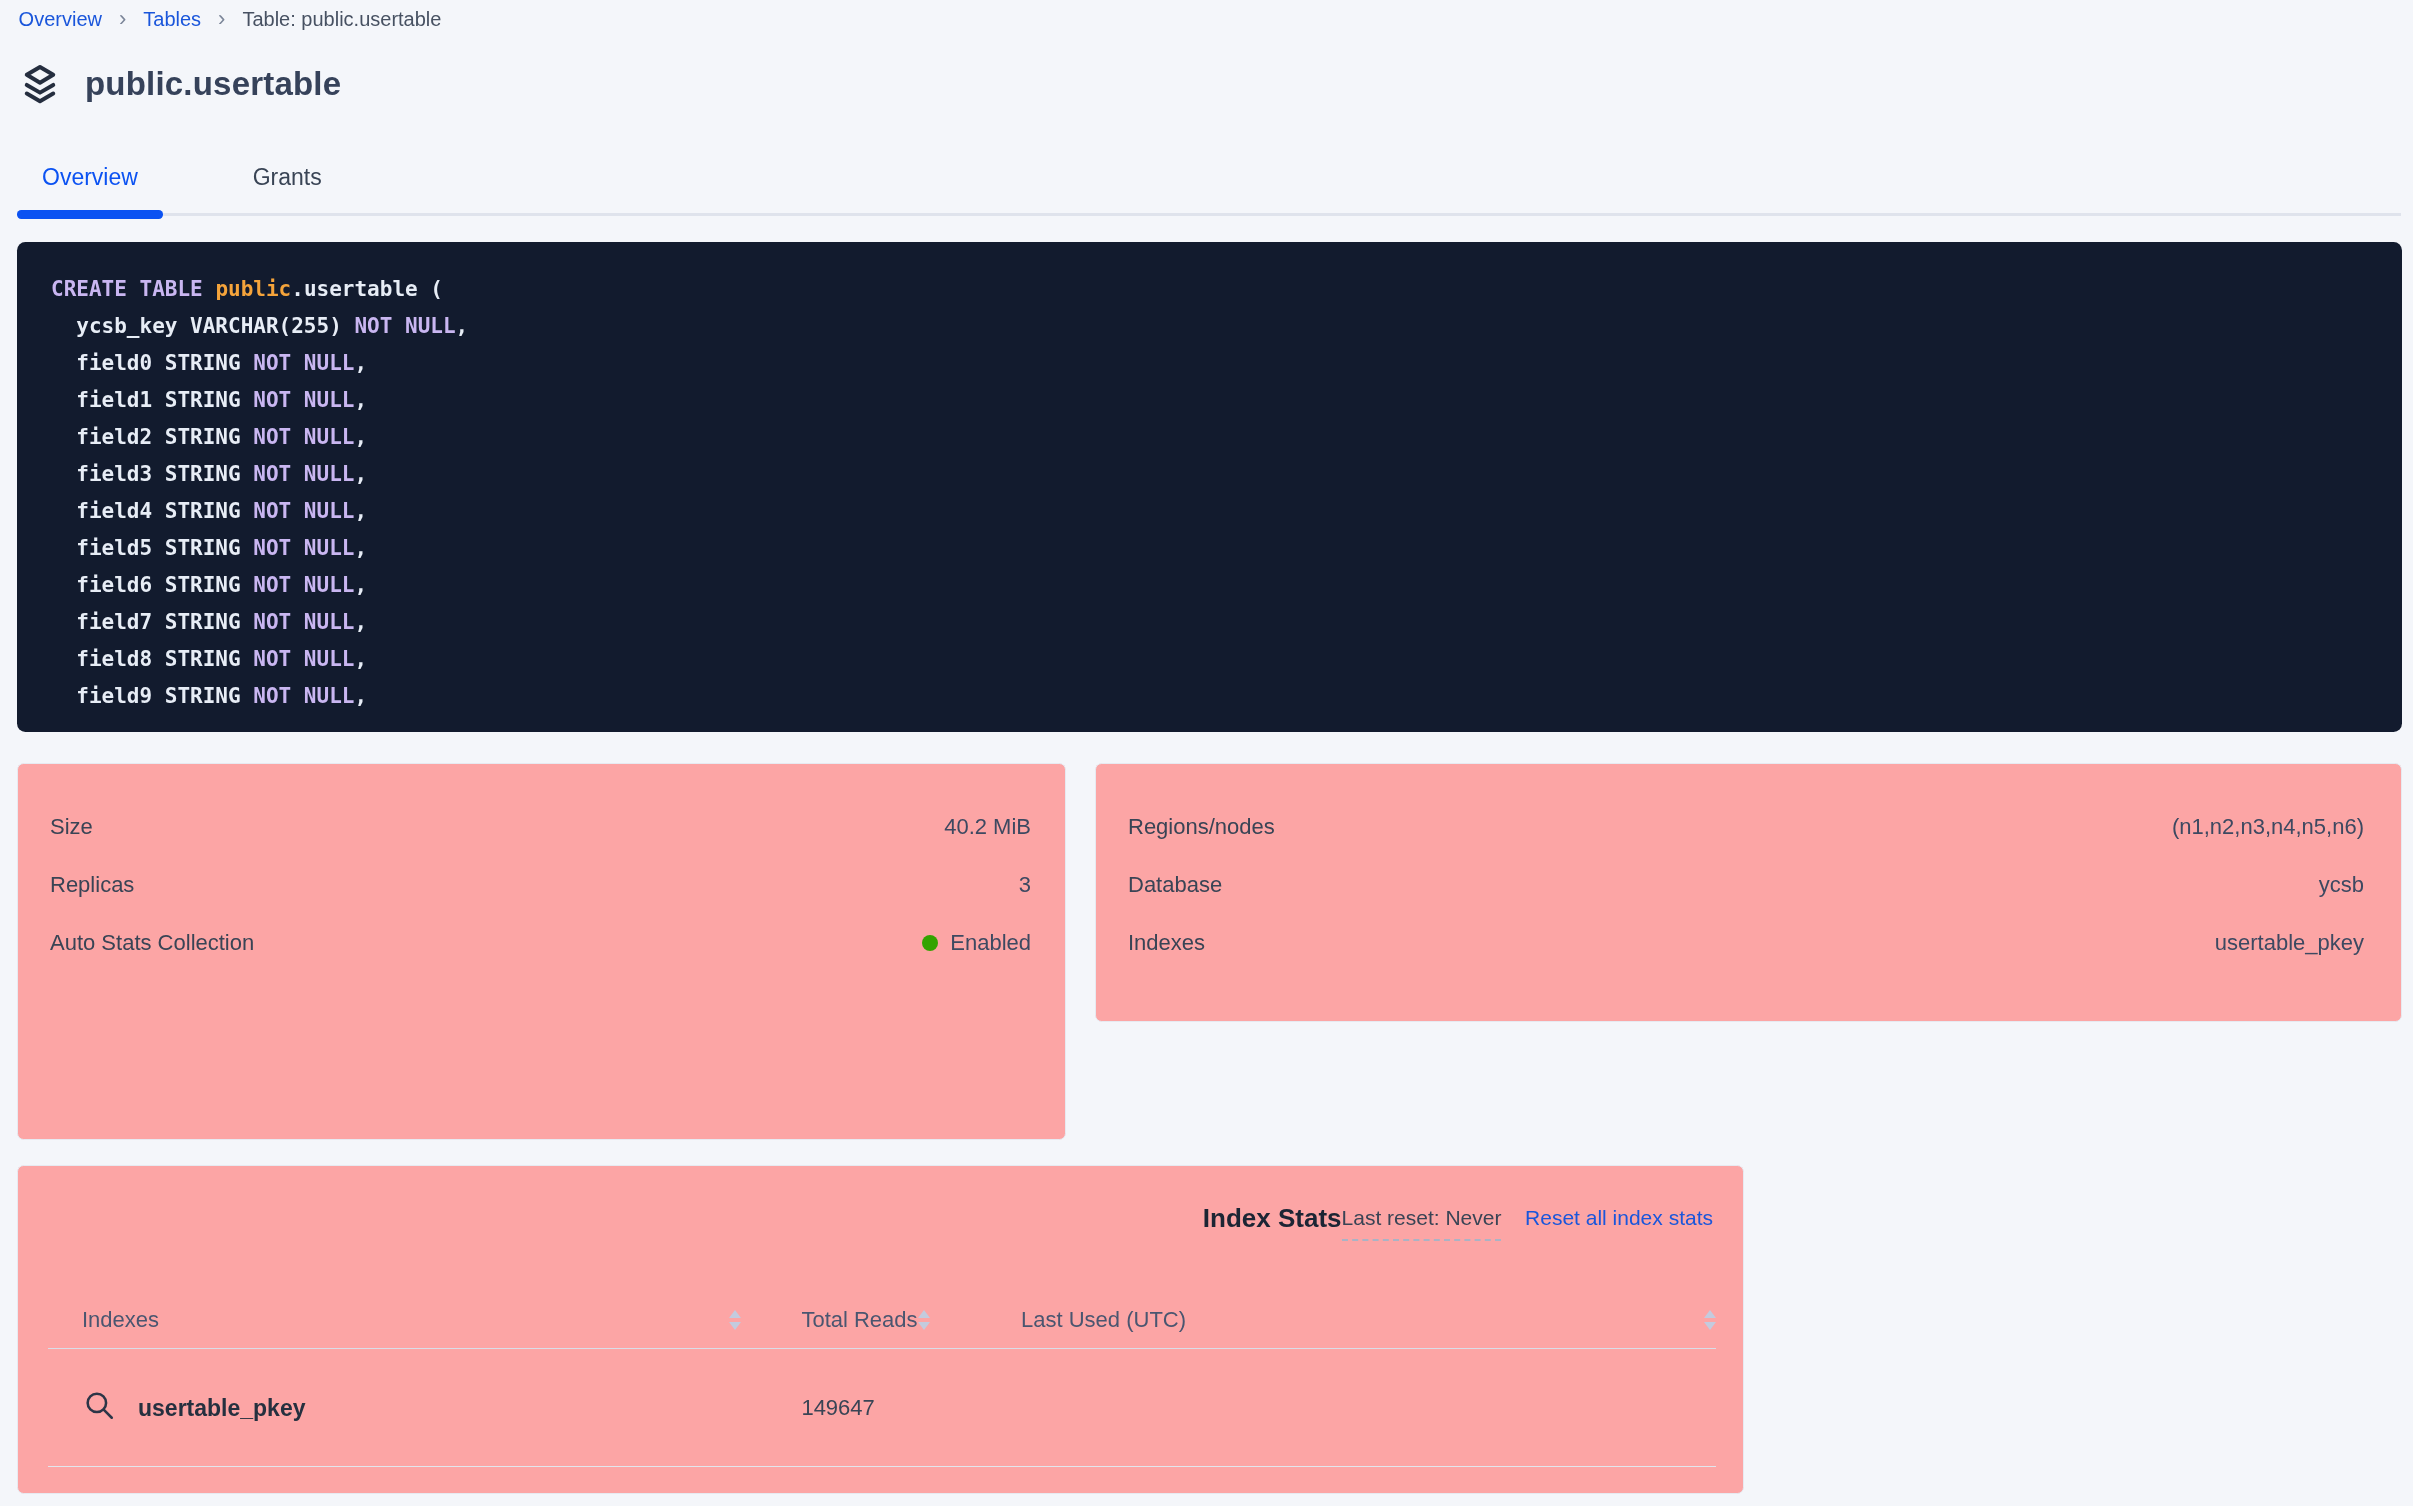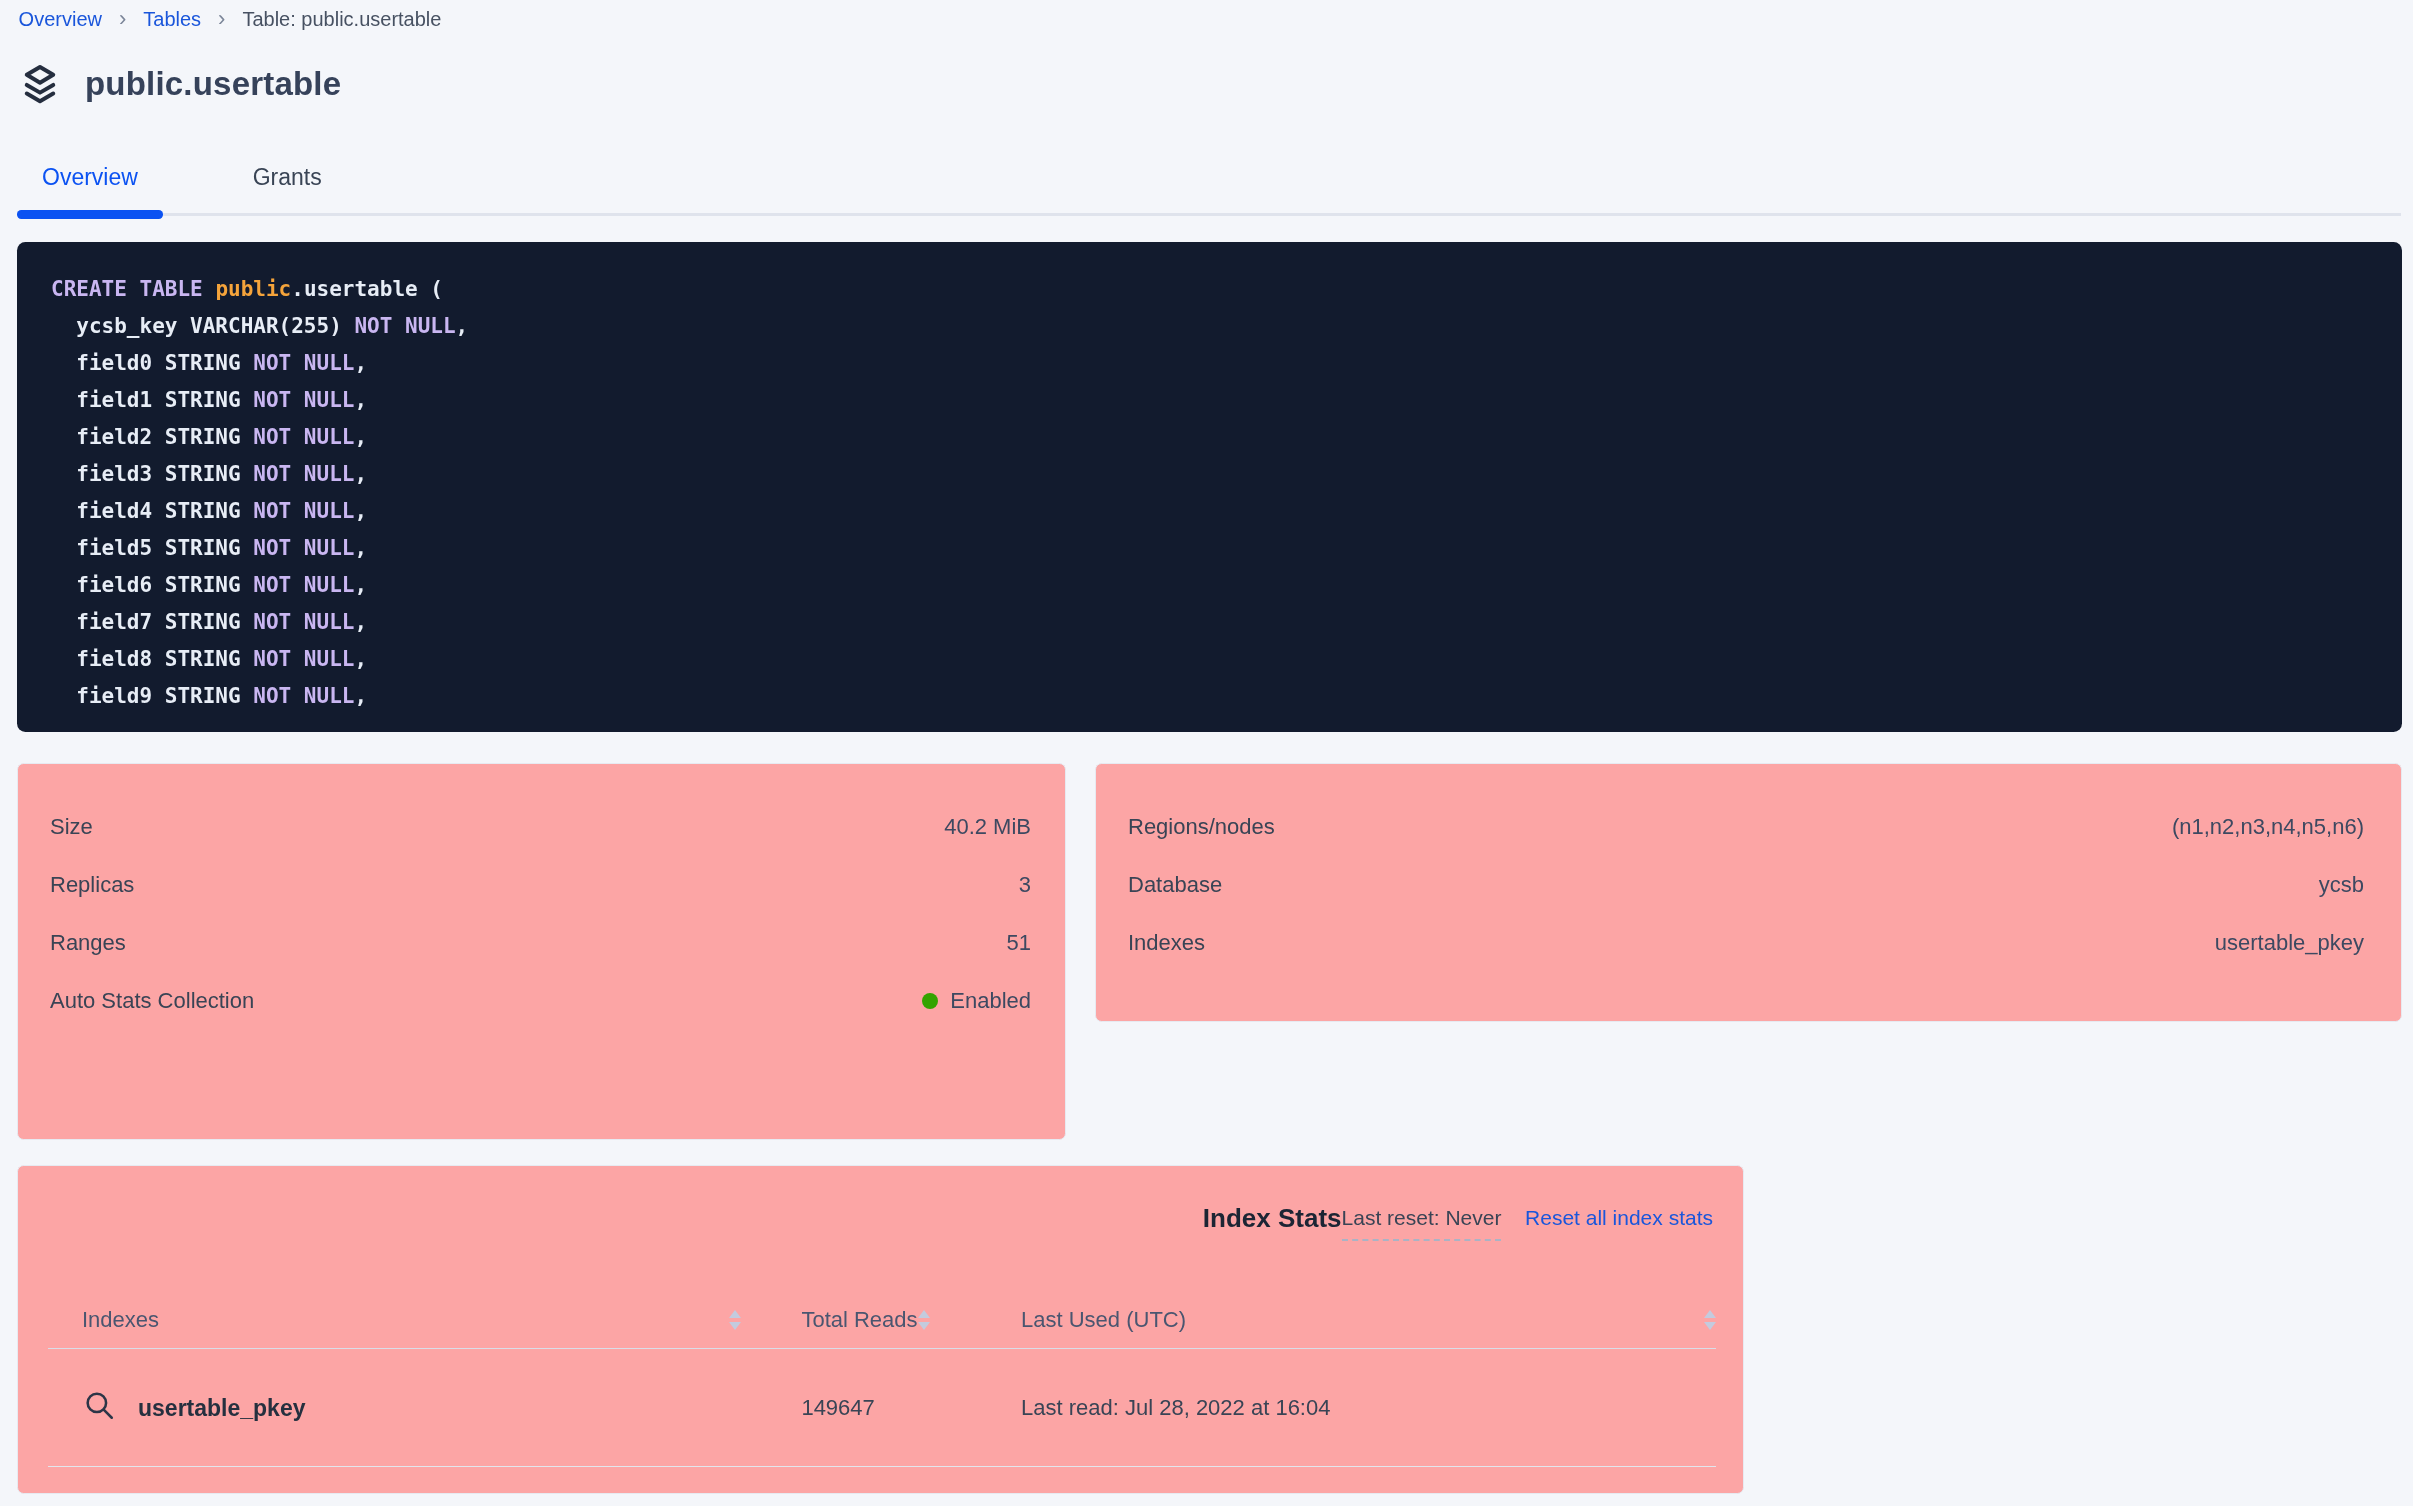--- a/index.html
+++ b/index.html
@@ -251,24 +251,20 @@
   <div class="card card-left">
     <div class="stat-row">
       <span class="stat-label">Size</span>
       <span class="stat-value">40.2 MiB</span>
     </div>
     <div class="stat-row">
       <span class="stat-label">Replicas</span>
       <span class="stat-value">3</span>
     </div>
     <div class="stat-row">
-      <span class="stat-label">Ranges</span>
-      <span class="stat-value">51</span>
-    </div>
-    <div class="stat-row">
       <span class="stat-label">Auto Stats Collection</span>
       <span class="stat-value">
         <span class="dot"></span>
         <span>Enabled</span>
       </span>
     </div>
   </div>
 
   <div class="card card-right">
     <div class="stat-row">
@@ -328,21 +324,17 @@
             </svg>
           </span>
           <span class="index-name">usertable_pkey</span>
         </span>
         <span></span>
       </span>
       <span class="col-reads">
         <span>149647</span>
         <span></span>
       </span>
-      <span class="col-last">
-        <span>Last read: Jul 28, 2022 at 16:04</span>
-        <span></span>
-      </span>
     </div>
   </div>
 
 </div>
 
 
 </body></html>

